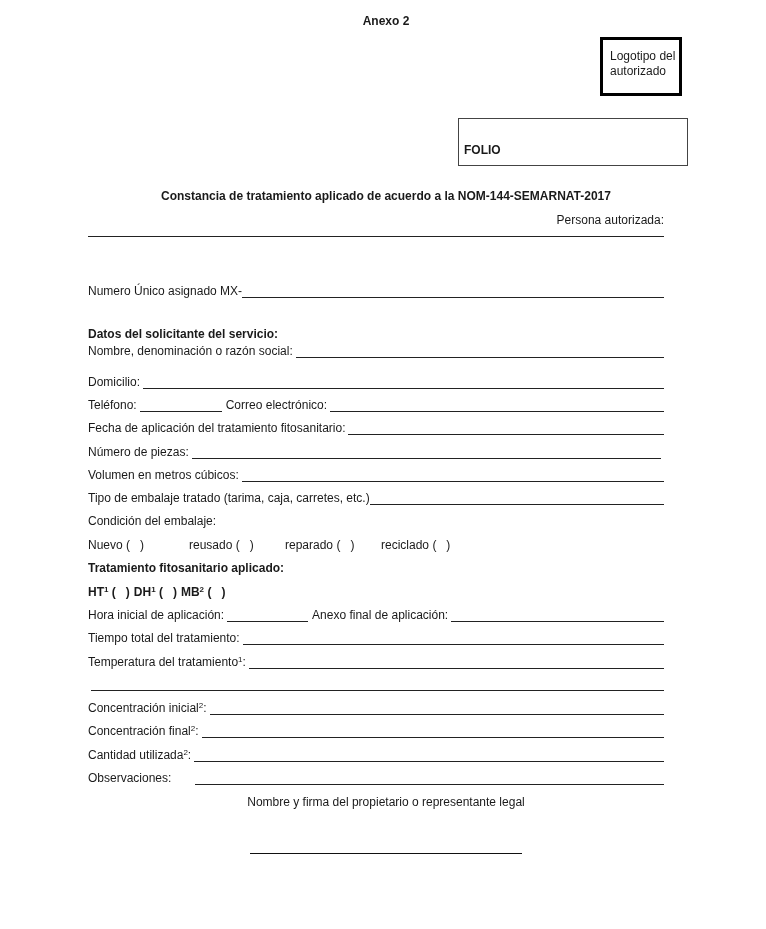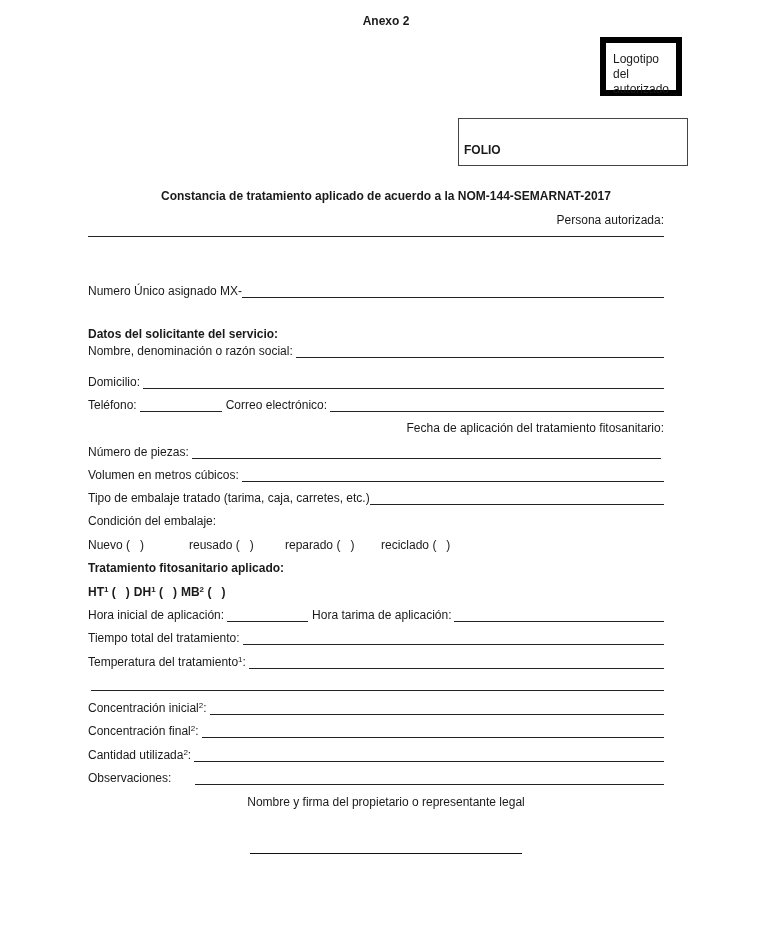--- a/index.html
+++ b/index.html
@@ -1,20 +1,20 @@
 <!DOCTYPE html>
 <html><head>
   <meta charset="utf-8">
   <style>
     html, body { margin: 0; padding: 0; background: #ffffff; }
     body { width: 766px; height: 929px; position: relative; overflow: hidden;
            font-family: "Liberation Sans", sans-serif; color: #1a1a1a; font-size: 12px; }
     .abs { position: absolute; }
     .annex { left: 0; width: 772px; top: 14px; text-align: center; font-weight: bold; font-size: 12px; }
-    .logo-box { left: 600px; top: 37px; width: 82px; height: 59px; border: 6px solid #000000;
+    .logo-box { left: 600px; top: 37px; width: 82px; height: 59px; border: 3px solid #000000;
                 padding: 9px 0 0 7px; box-sizing: border-box; font-size: 12px; line-height: 15px; }
     .folio-box { left: 458px; top: 118px; width: 230px; height: 48px; border: 1px solid #444;
                  box-sizing: border-box; padding: 24px 0 0 5px; font-weight: bold; font-size: 12px; }
     .title { left: 0; width: 772px; top: 189px; text-align: center; font-weight: bold; font-size: 12px; }
     .row { position: absolute; left: 88px; width: 576px; display: flex; align-items: flex-end; white-space: nowrap; font-size: 12px; line-height: 14px; }
     .row .lbl { flex: 0 0 auto; }
     .row .line { flex: 1 1 auto; border-bottom: 1px solid #222; margin-left: 3px; height: 12px; }
     .row .line.gap0 { margin-left: 0; }
     .row .line.short { flex: 0 0 auto; }
     .row .mid { flex: 0 0 auto; margin-left: 4px; }
@@ -68,21 +68,21 @@
   <span class="line"></span>
 </div>
 
 <div class="row" style="top:398px;">
   <span class="lbl">Teléfono:</span>
   <span class="line short" style="width:82px;"></span>
   <span class="mid">Correo electrónico:</span>
   <span class="line"></span>
 </div>
 
-<div class="row" style="top:421px;flex-direction:column;">
+<div class="row" style="top:421px;">
   <span class="lbl">Fecha de aplicación del tratamiento fitosanitario:</span>
   <span class="line"></span>
 </div>
 
 <div class="row" style="top:445px; width:573px;">
   <span class="lbl">Número de piezas:</span>
   <span class="line"></span>
 </div>
 
 <div class="row" style="top:468px;">
@@ -124,21 +124,21 @@
 
 <div class="row bold" style="top:585px;">
   <span style="white-space:pre; margin-right:4px;"><span>HT</span><sup>1</sup> <span>(   )</span></span>
   <span style="white-space:pre; margin-right:4px;"><span>DH</span><sup>1</sup> <span>(   )</span></span>
   <span style="white-space:pre;"><span>MB</span><sup>2</sup> <span>(   )</span></span>
 </div>
 
 <div class="row" style="top:608px;">
   <span class="lbl">Hora inicial de aplicación:</span>
   <span class="line short" style="width:81px;"></span>
-  <span class="mid">Hora tarima de aplicación:</span>
+  <span class="mid">Anexo final de aplicación:</span>
   <span class="line"></span>
 </div>
 
 <div class="row" style="top:631px;">
   <span class="lbl">Tiempo total del tratamiento:</span>
   <span class="line"></span>
 </div>
 
 <div class="row" style="top:655px;">
   <span class="lbl"><span>Temperatura del tratamiento</span><sup>1</sup>:</span>

